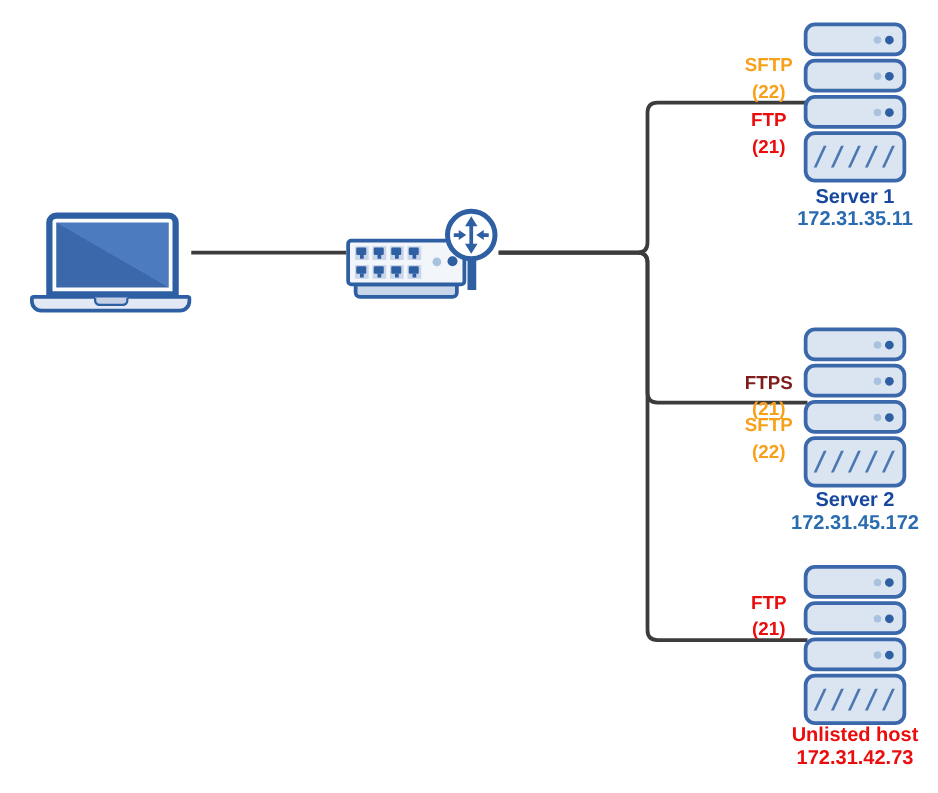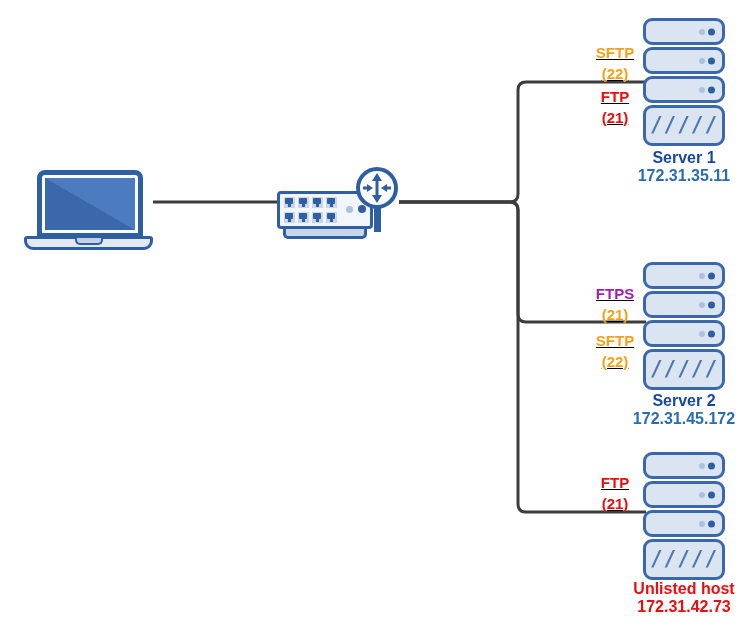--- a/index.html
+++ b/index.html
@@ -89,21 +89,21 @@
     display:flex; align-items:center; justify-content:center;
   }
   .hatch {
     font-family:"DejaVu Sans Mono", monospace; font-weight:bold; font-size:21px;
     color:#4c78b2; letter-spacing:1px; line-height:1;
   }
 
   
   .proto-label {
     position:absolute; left:580px; width:70px; text-align:center;
-    font-size:15px; font-weight:bold; line-height:21px; z-index:2;text-decoration:underline;
+    font-size:15px; font-weight:bold; line-height:21px; z-index:2;
   }
   .server-caption {
     position:absolute; left:604px; width:160px; text-align:center;
     font-weight:bold; z-index:2;
   }
   .server-caption .name { font-size:16px; line-height:18px; }
   .server-caption .ip   { font-size:16px; line-height:18px; }
 </style>
 </head>
 <body>
@@ -195,21 +195,21 @@
       </div>
     <div class="slab">
         <span class="dot dot-light"></span>
         <span class="dot dot-dark"></span>
       </div>
     <div class="server-vents">
         <span class="hatch">/////</span>
       </div>
   </div>
   <div class="proto-label" style="top:283px;">
-    <div style="color: #a21caf;">FTPS</div>
+    <div style="color: #7f1d1d; margin-top: 13px;">FTPS</div>
     <div style="color: rgb(249, 160, 27);">(21)</div>
   </div>
   <div class="proto-label" style="top:330px;">
     <div style="color: rgb(249, 160, 27);">SFTP</div>
     <div style="color: rgb(249, 160, 27);">(22)</div>
   </div>
   <div class="server-caption" style="top:392px;">
     <div class="name" style="color: rgb(23, 71, 158);">Server 2</div>
     <div class="ip" style="color: rgb(43, 108, 176);">172.31.45.172</div>
   </div>

